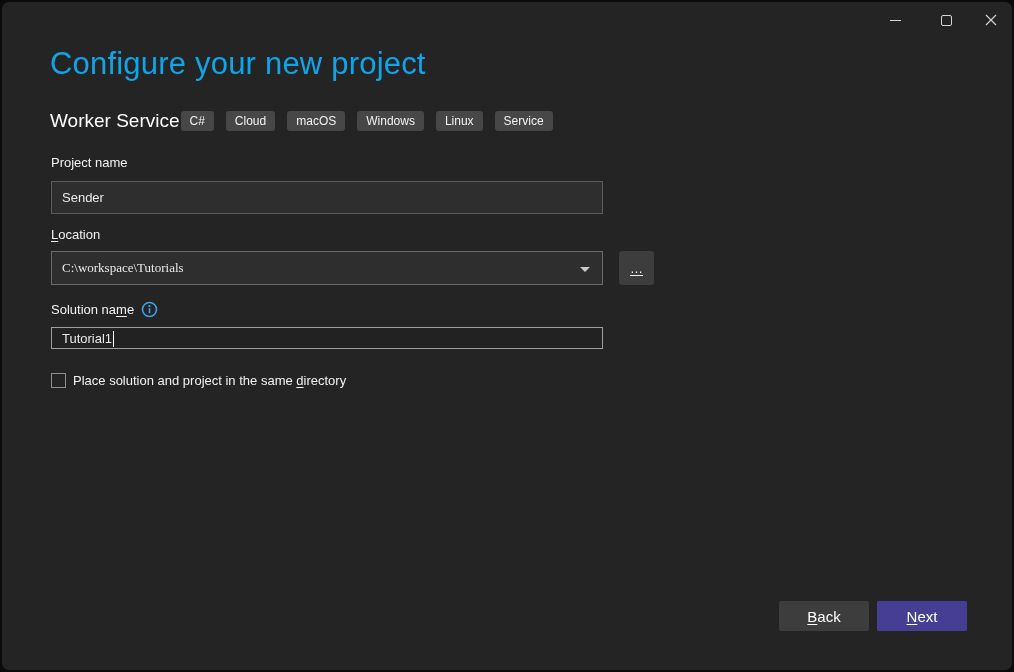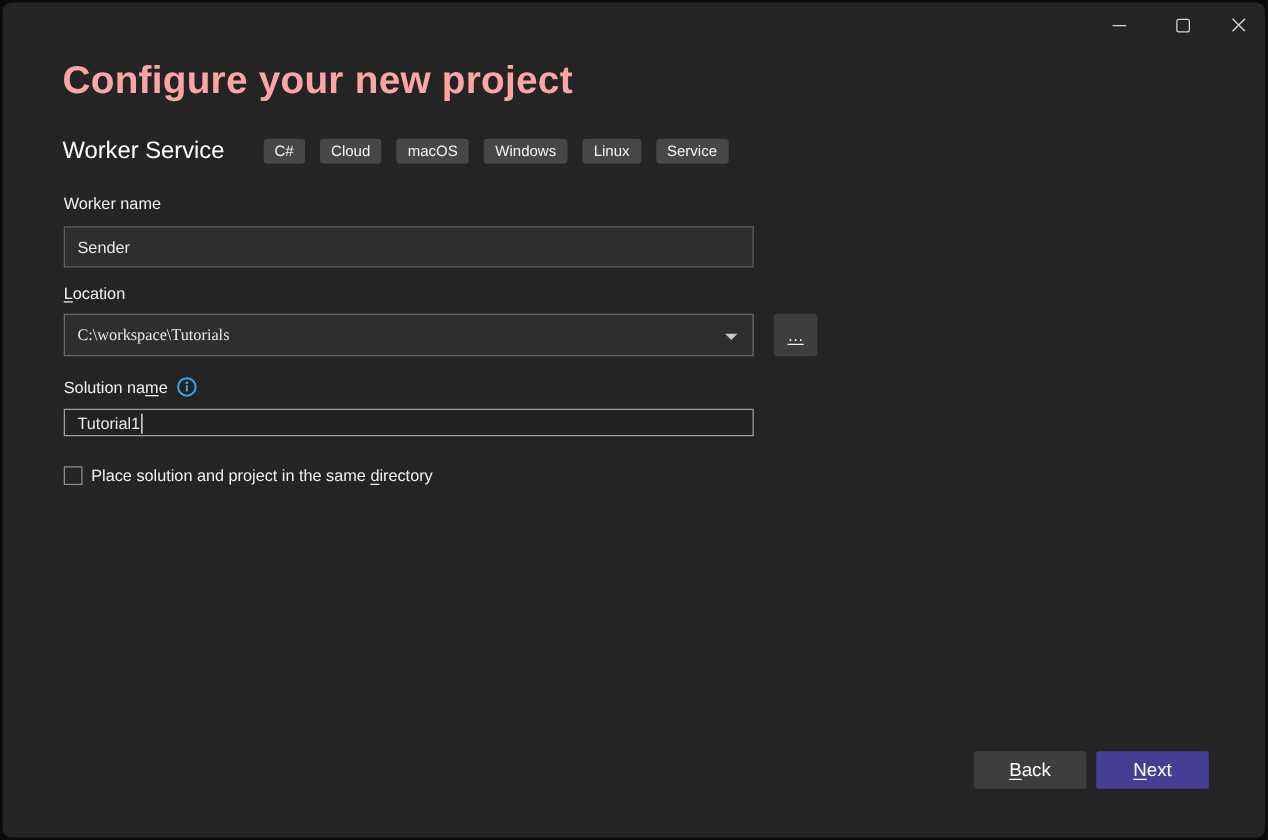--- a/index.html
+++ b/index.html
@@ -19,28 +19,28 @@
   }
   .btn-min  { left: 872px; }
   .btn-max  { left: 923px; }
   .btn-close{ left: 968px; }
   .glyph-min { width: 11px; height: 0; border-top: 1px solid #d6d6d6; }
   .glyph-max { width: 11px; height: 11px; border: 1px solid #d6d6d6; border-radius: 2px; }
 
   
   .heading {
     position: absolute; left: 48px; top: 44px;
-    font-size: 31px; font-weight: 700; color: #fca5a5; letter-spacing: 0.2px;
+    font-size: 31px; font-weight: 400; color: #0ea5e9; letter-spacing: 0.2px;
   }
 
   
   .template-row {
     position: absolute; left: 48px; top: 108px; display: flex; align-items: center;
   }
-  .template-name { font-size: 19px; color: #ffffff; font-weight: 400; margin-right: 31px; text-align: right; }
+  .template-name { font-size: 19px; color: #ffffff; font-weight: 400; margin-right: 1px; text-align: right; }
   .tags { display: flex; align-items: center; gap: 12px; }
   .tag {
     background: #474747; color: #f2f2f2; font-size: 12px; line-height: 1;
     padding: 4px 9px 4px 9px; border-radius: 3px; white-space: nowrap;
   }
 
   
   .field-label {
     position: absolute; left: 49px; font-size: 13px; color: #f2f2f2;
   }
@@ -121,21 +121,21 @@
     <span class="tags">
       <span class="tag">C#</span>
       <span class="tag">Cloud</span>
       <span class="tag">macOS</span>
       <span class="tag">Windows</span>
       <span class="tag">Linux</span>
       <span class="tag">Service</span>
     </span>
   </div>
 
-  <div class="field-label" style="top:153px">Worker name</div>
+  <div class="field-label" style="top:153px">Project name</div>
   <div class="text-input input-plain" style="top:179px">
     <span>Sender</span>
   </div>
 
   <div class="field-label" style="top:225px"><u>L</u><span>ocation</span></div>
   <div class="text-input input-combo" style="top:249px">
     <span>C:\workspace\Tutorials</span>
     <span class="combo-caret"></span>
   </div>
   <button class="browse-btn">

